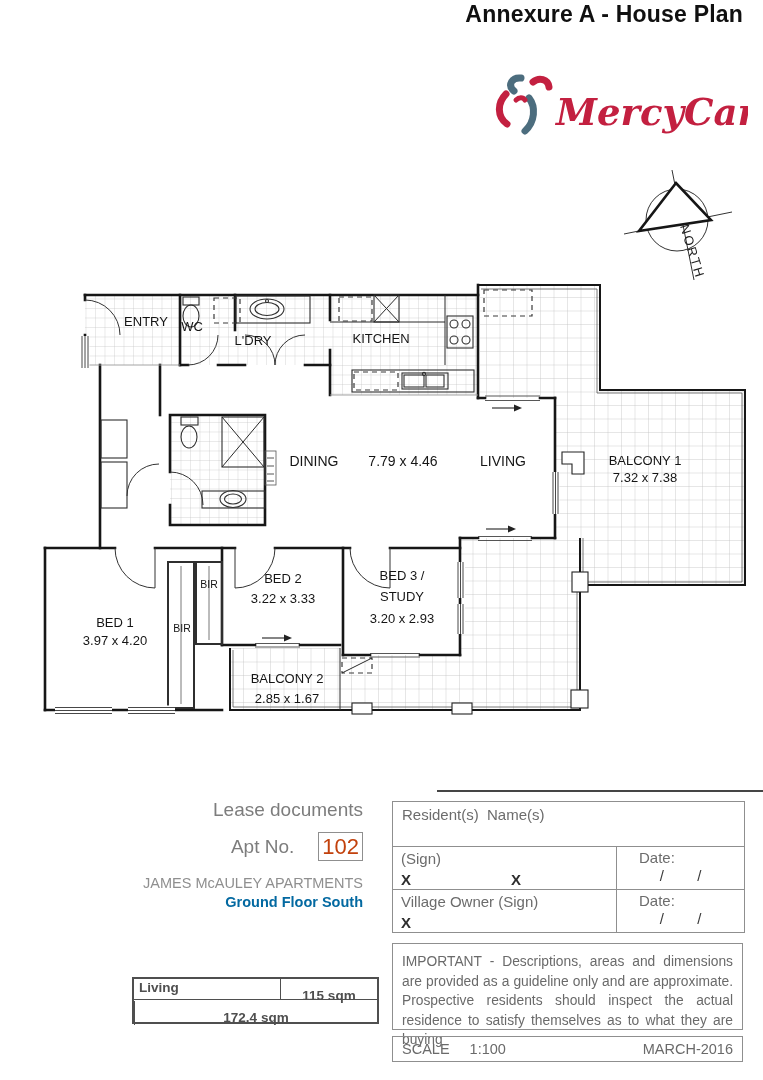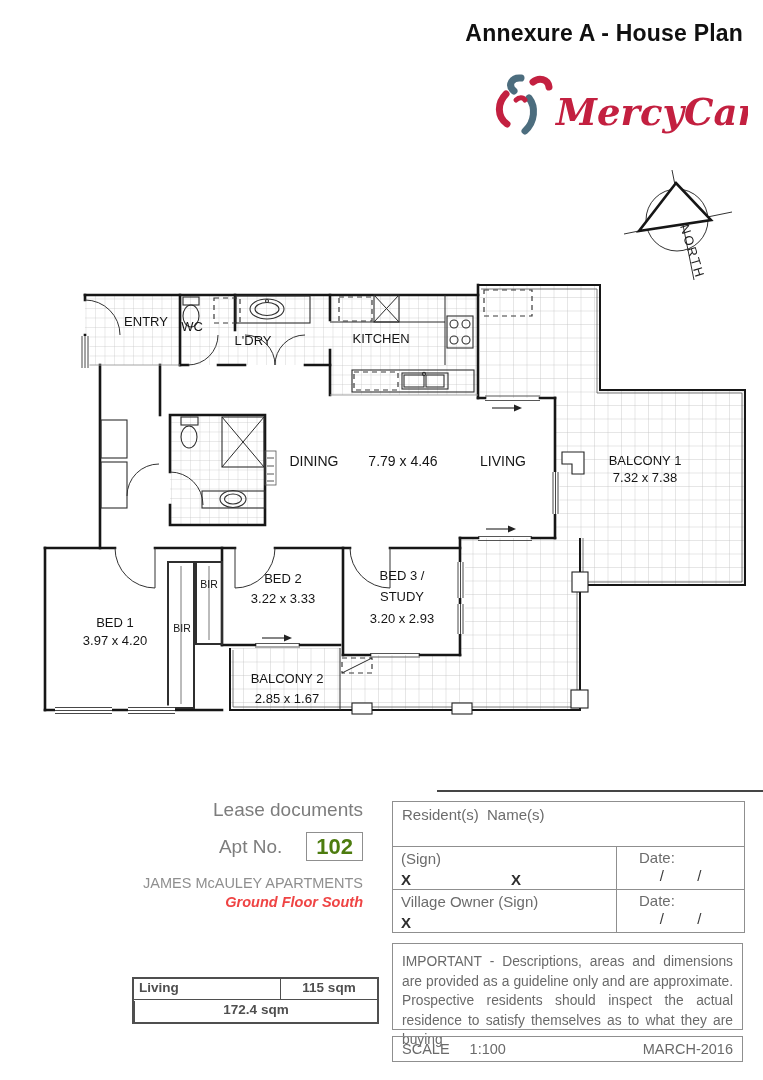--- a/index.html
+++ b/index.html
@@ -1,20 +1,20 @@
 <!DOCTYPE html>
 <html><head>
 <meta charset="utf-8">
 <style>
   html,body{margin:0;padding:0;background:#e8e8e8;}
   .page{position:relative;width:763px;height:1080px;background:#ffffff;margin:0 auto;
         font-family:"Liberation Sans",sans-serif;overflow:hidden;}
   .abs{position:absolute;}
   
-  .title{right:20px;top:20px;font-size:23px;font-weight:bold;color:#101010;letter-spacing:.2px;}
+  .title{right:20px;top:1px;font-size:23px;font-weight:bold;color:#101010;letter-spacing:.2px;}
   
   .plan-svg{left:0;top:270px;}
   .wall{stroke:#161616;stroke-width:2.6;fill:none;stroke-linecap:square;}
   .thin{stroke:#2a2a2a;stroke-width:1;fill:none;}
   .thin9{stroke:#9a9a9a;stroke-width:.9;fill:none;}
   .fixn{stroke:#2f2f2f;stroke-width:1.1;fill:none;}
   .dash{stroke:#3a3a3a;stroke-width:1.2;fill:none;stroke-dasharray:5 4;}
   .door{stroke:#333;stroke-width:1;fill:none;}
   .slider{stroke:#444;stroke-width:.9;fill:none;}
   .rail{stroke:#161616;stroke-width:2;fill:none;}
@@ -27,23 +27,23 @@
   .arrow{stroke:#222;stroke-width:1.1;fill:none;}
   .ah{fill:#222;stroke:none;}
   
   .logo-text{font-family:"DejaVu Serif",serif;font-style:italic;font-weight:bold;font-size:37px;}
   .compass-lbl{font-family:"Liberation Sans",sans-serif;font-size:13px;fill:#222;letter-spacing:2px;}
   
   .lease{left:0;top:799px;width:363px;text-align:right;}
   .lease-head{font-size:19px;color:#7d7d7d;}
   .apt-row{margin-top:11px;display:flex;justify-content:flex-end;align-items:center;gap:24px;}
   .apt-label{font-size:19px;color:#7d7d7d;}
-  .apt-box{border:1.5px solid #8f8f8f;padding:0 9px;font-size:22px;font-weight:bold;color:#4d7c0f;line-height:27px;}
+  .apt-box{border:1.5px solid #8f8f8f;padding:0 3px;font-size:22px;font-weight:normal;color:#c2410c;line-height:27px;}
   .building{margin-top:14px;font-size:14.5px;font-weight:normal;color:#8f8f8f;}
-  .floor{margin-top:3px;font-size:14.5px;font-weight:bold;color:#ef4444;font-style:italic;}
+  .floor{margin-top:3px;font-size:14.5px;font-weight:bold;color:#0369a1;}
   
   .top-rule{left:437px;top:790px;width:326px;height:2px;background:#454545;}
   .sign-table{left:392px;top:801px;width:351px;border:1.5px solid #8f8f8f;color:#6c6c6c;font-size:15px;}
   .st-row1{height:45px;border-bottom:1.5px solid #8f8f8f;padding:4px 9px;box-sizing:border-box;white-space:pre;}
   .st-row{display:flex;height:43px;border-bottom:1.5px solid #8f8f8f;box-sizing:border-box;}
   .st-row:last-child{border-bottom:none;height:42px;}
   .st-left{flex:1;position:relative;padding:3px 8px;box-sizing:border-box;}
   .st-right{width:128px;border-left:1.5px solid #8f8f8f;box-sizing:border-box;padding:2px 22px;}
   .xmark{position:absolute;bottom:1px;font-size:15px;color:#2e2e2e;font-weight:bold;}
   .slashes{white-space:pre;text-align:center;font-size:15px;color:#3a3a3a;margin-top:1px;}
@@ -53,21 +53,21 @@
   
   .scalebar{left:392px;top:1036px;width:351px;height:26px;border:1.5px solid #8f8f8f;box-sizing:border-box;
             display:flex;align-items:center;justify-content:space-between;padding:0 9px;font-size:14.5px;color:#6a6a6a;}
   .scale-left span{margin-right:10px;}
   
   .areas{left:132px;top:977px;width:243px;border:2px solid #4f4f4f;color:#4f4f4f;font-weight:bold;font-size:13.5px;}
   .ar-row{display:flex;height:19px;border-top:1.5px solid #4f4f4f;}
   .ar-row:first-child{border-top:none;height:20px;}
   .ar-row:last-child{height:22px;flex-direction:column;}
   .ar-label{width:146px;padding:1px 0 0 5px;box-sizing:border-box;}
-  .ar-value{flex:1;border-left:1.5px solid #4f4f4f;text-align:center;padding-top:1px;}
+  .ar-value{flex:1;border-left:1.5px solid #4f4f4f;text-align:center;padding-top:9px;}
 </style>
 </head>
 <body>
 
 <div class="page">
 
   <div class="abs title">Annexure A - House Plan</div>
 
   <svg class="abs" style="left:492px;top:70px;" width="256" height="80" viewBox="0 0 256 80">
     <g fill="none" stroke-linecap="round">

